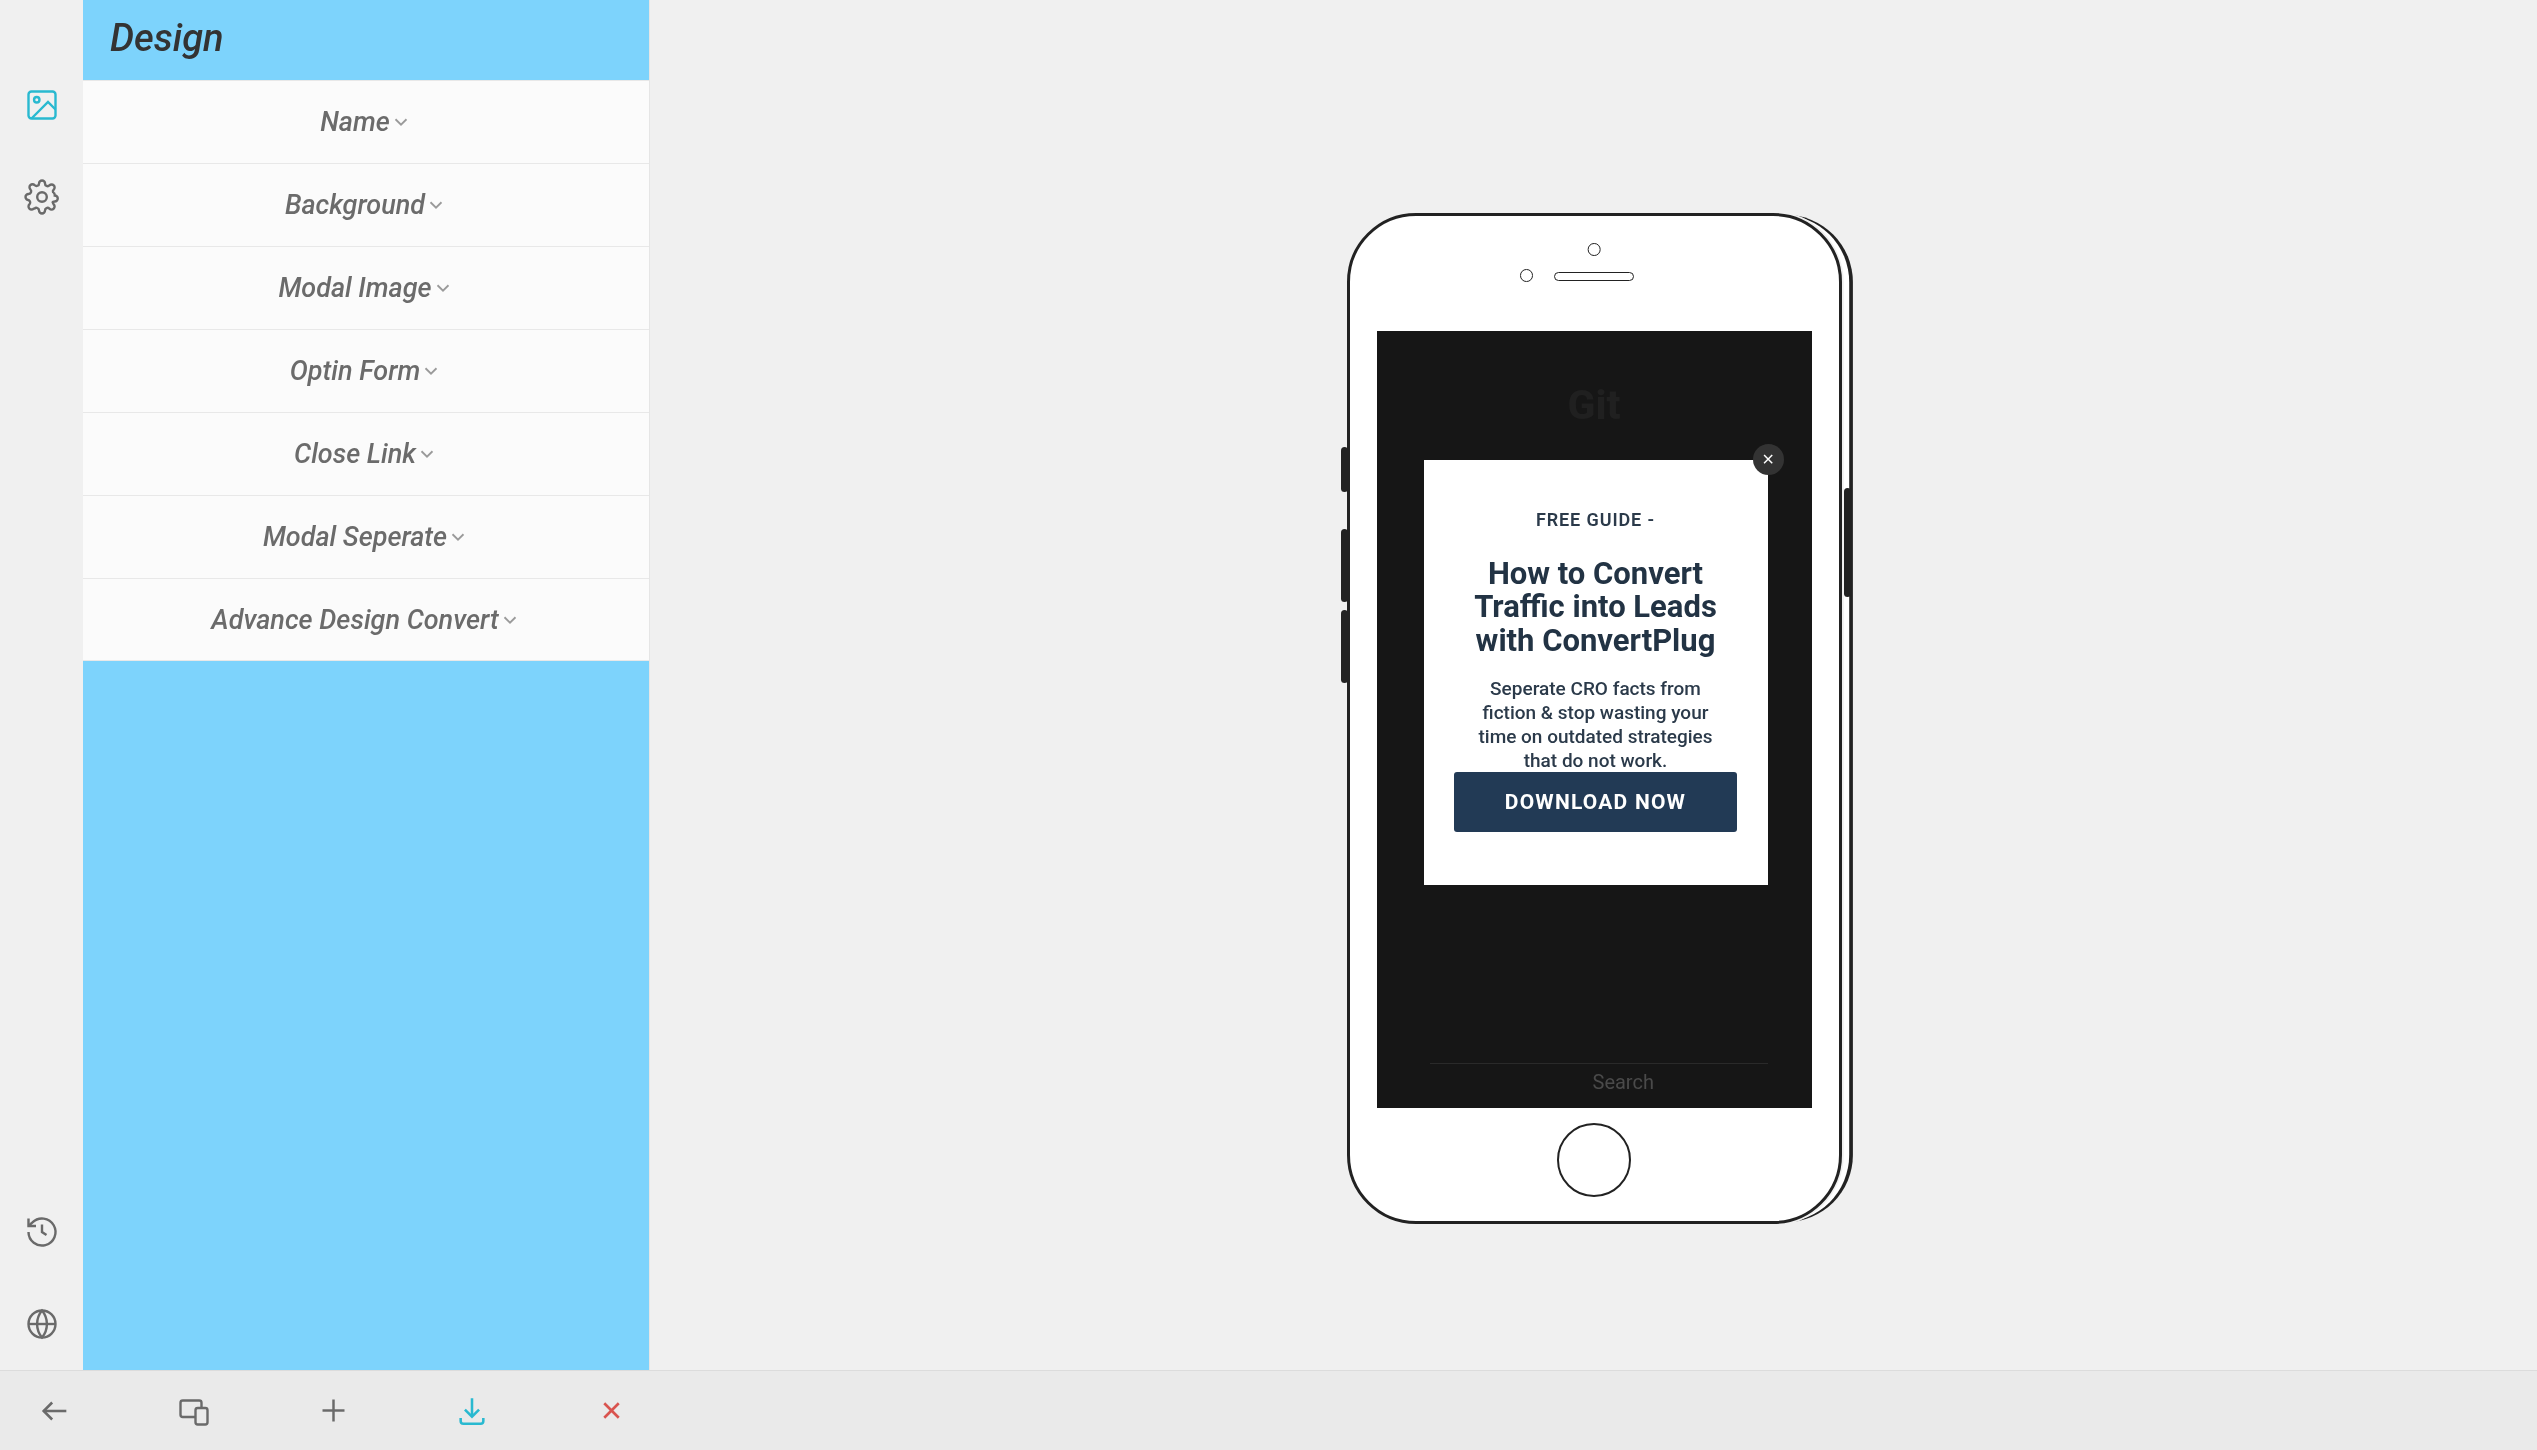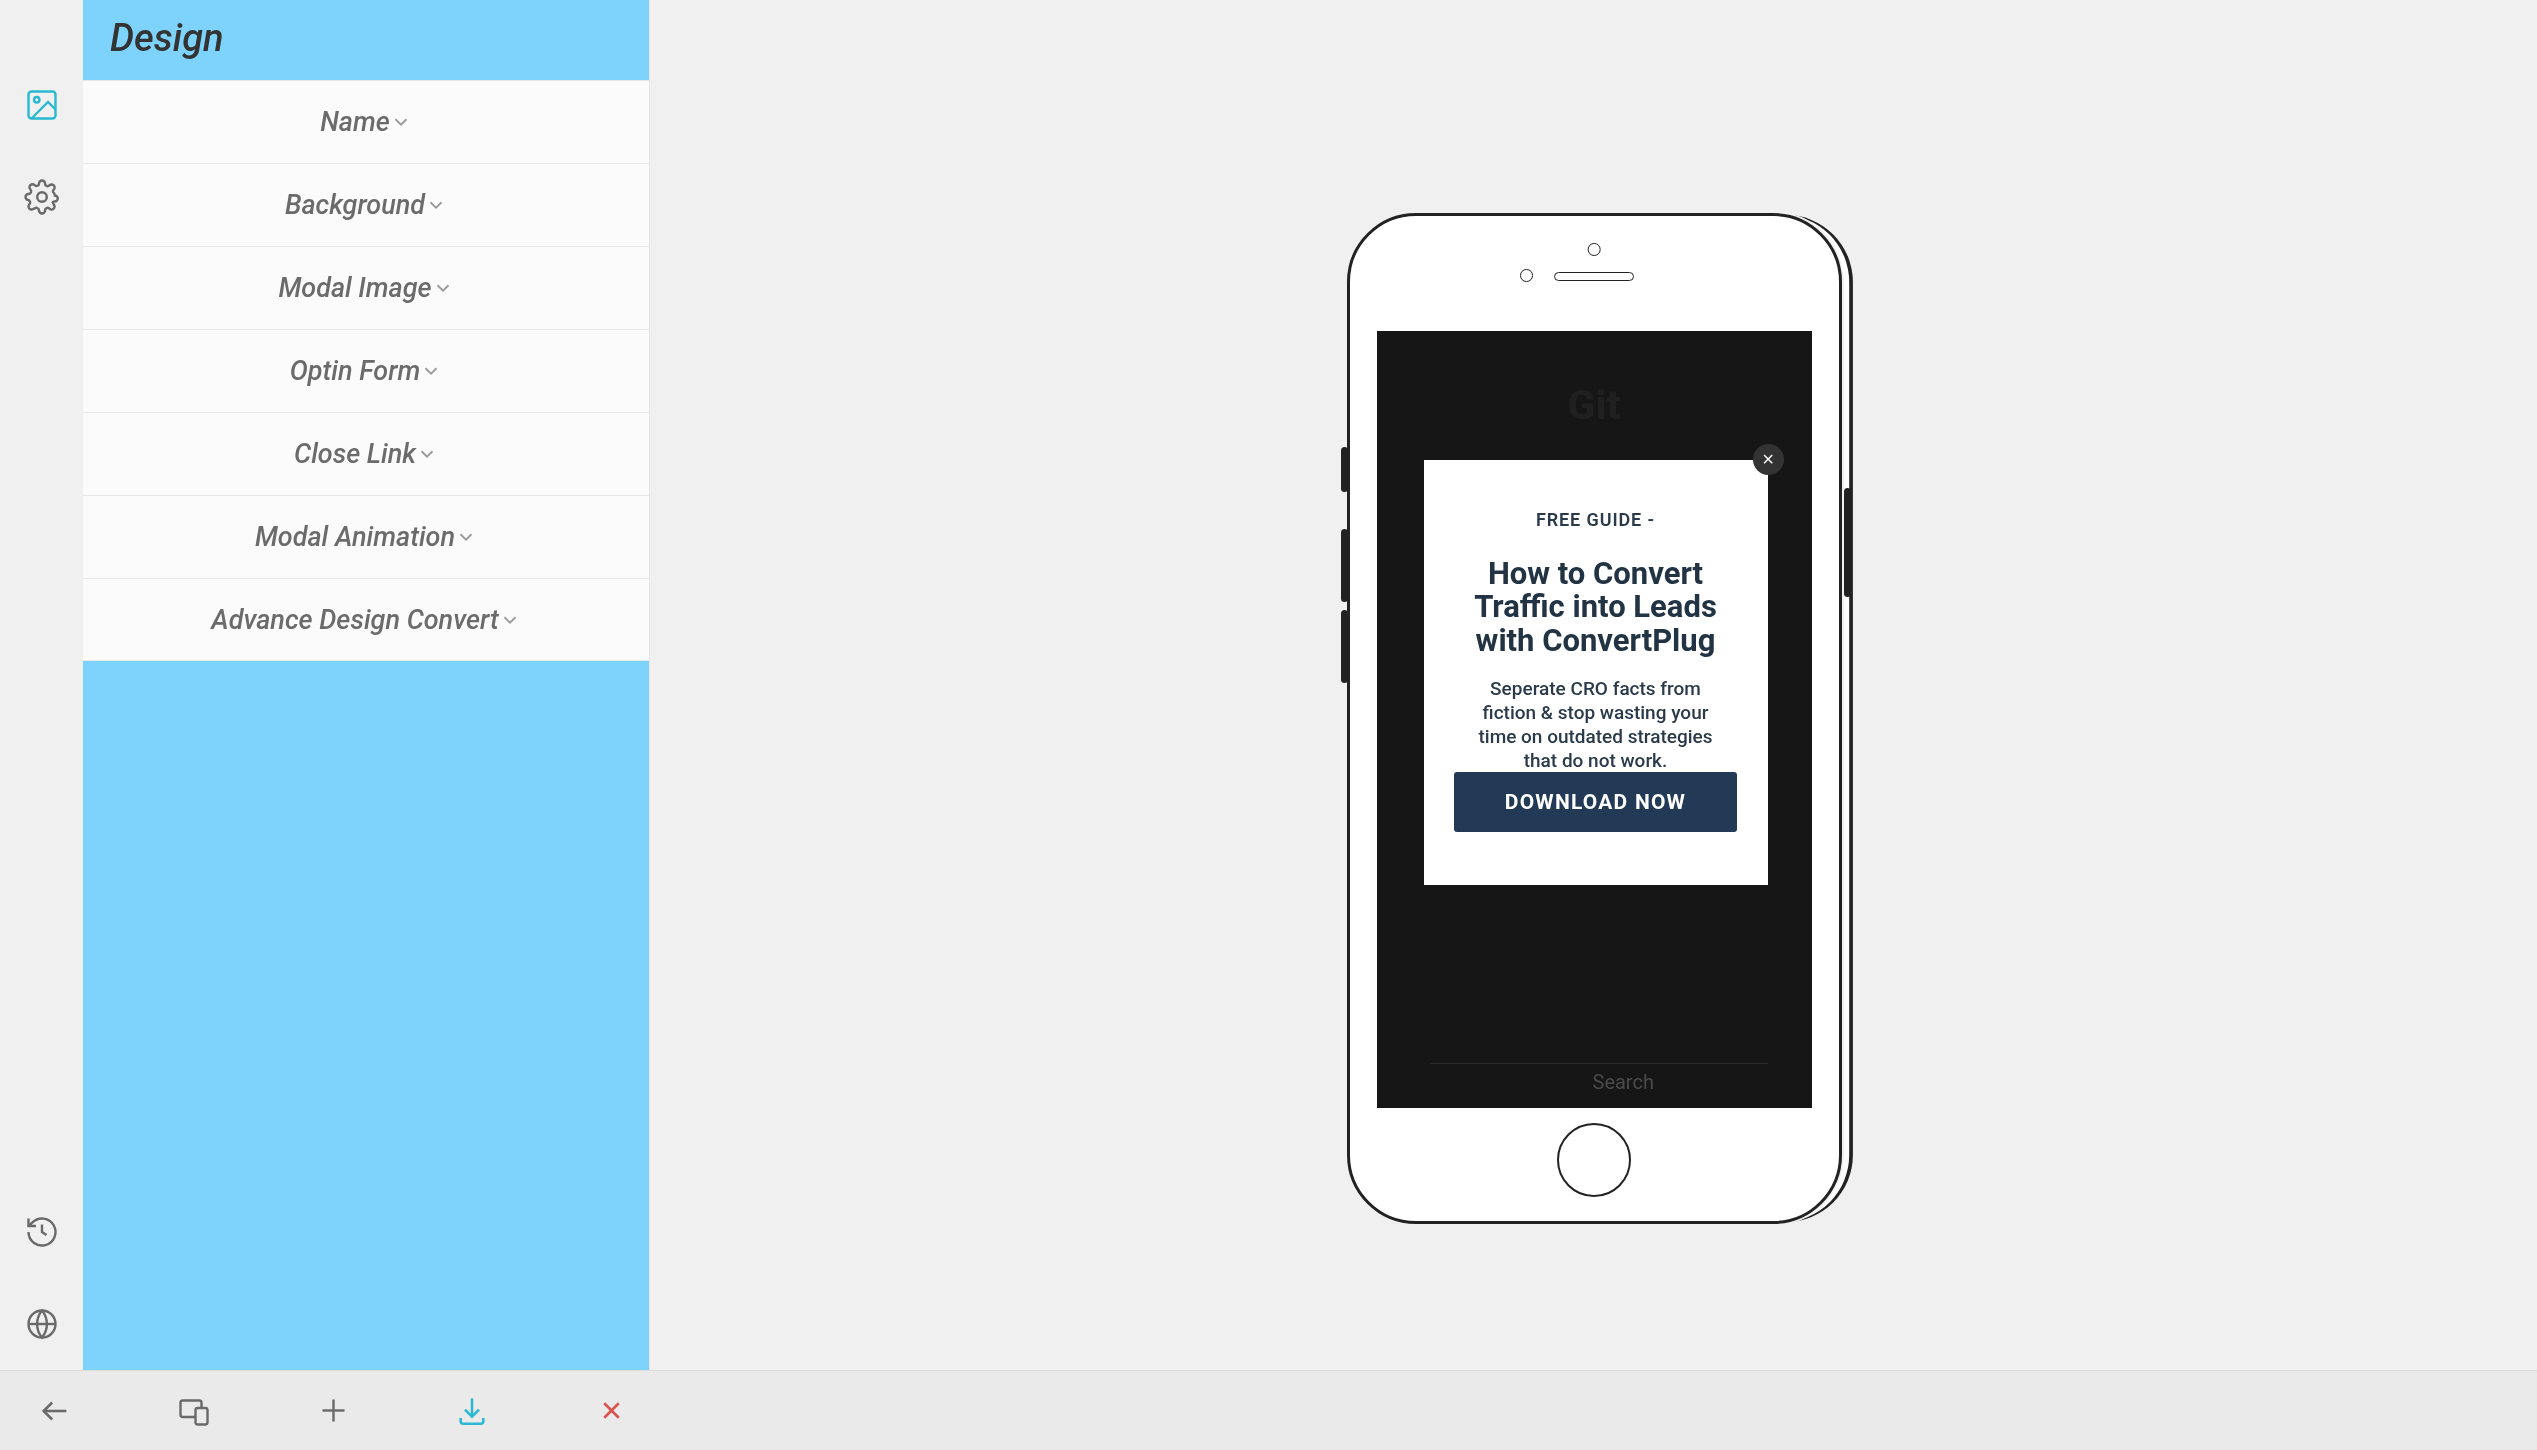--- a/index.html
+++ b/index.html
@@ -357,21 +357,21 @@
     </div>
     <div class="accordion-item">
       <span>Close Link</span>
       <span class="chevron">
         <svg width="22" height="22" viewBox="0 0 24 24" fill="none" stroke="currentColor" stroke-width="2">
             <polyline points="6 9 12 15 18 9"></polyline>
           </svg>
       </span>
     </div>
     <div class="accordion-item">
-      <span>Modal Animation</span>
+      <span>Modal Seperate</span>
       <span class="chevron">
         <svg width="22" height="22" viewBox="0 0 24 24" fill="none" stroke="currentColor" stroke-width="2">
             <polyline points="6 9 12 15 18 9"></polyline>
           </svg>
       </span>
     </div>
     <div class="accordion-item">
       <span>Advance Design Convert</span>
       <span class="chevron">
         <svg width="22" height="22" viewBox="0 0 24 24" fill="none" stroke="currentColor" stroke-width="2">

